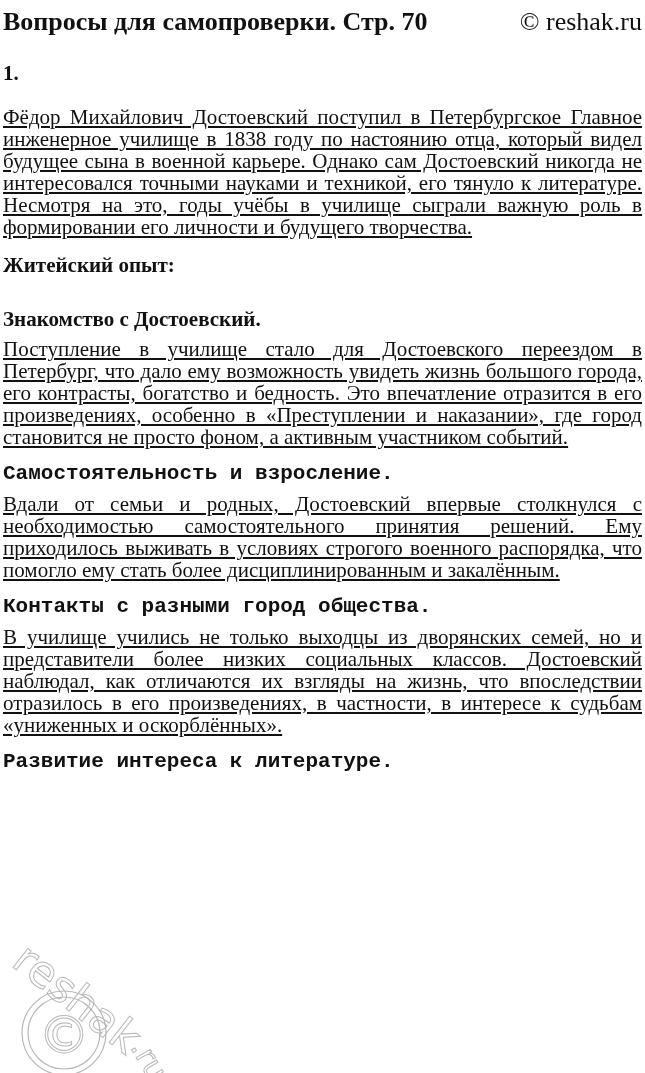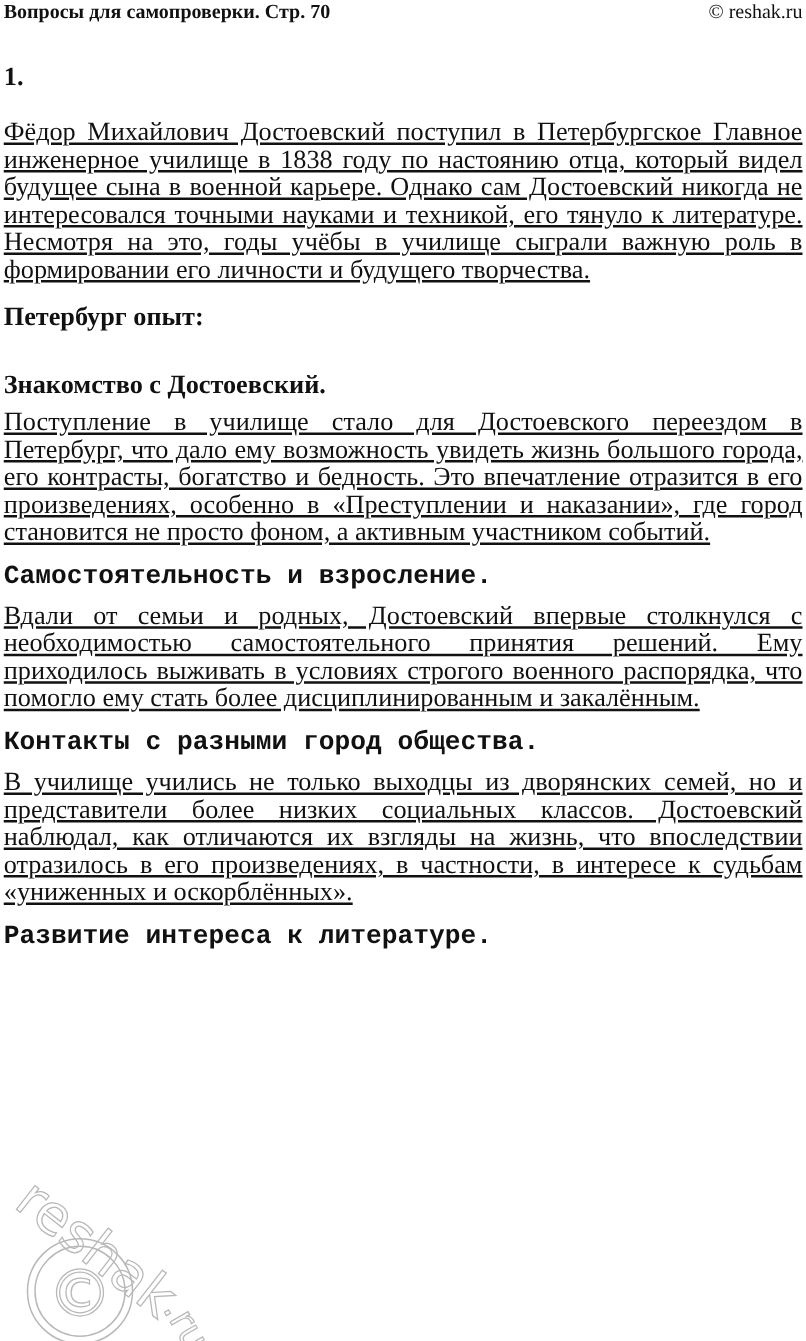--- a/index.html
+++ b/index.html
@@ -17,22 +17,23 @@
     }
     .page {
       position: absolute;
       left: 3px;
       top: 0;
       width: 639px;
     }
     .header {
       position: relative;
       height: 30px;
-      font-size: 16px;
+      font-size: 26px;
       line-height: 26px;
+      margin-top: 12px;
     }
     .header-title {
       position: absolute;
       left: 0;
       top: -3px;
       font-weight: bold;
     }
     .header-copyright {
       position: absolute;
       right: 0;
@@ -85,21 +86,21 @@
 
   <div class="header">
     <span class="header-title">Вопросы для самопроверки. Стр. 70</span>
     <span class="header-copyright">© reshak.ru</span>
   </div>
 
   <div class="qnum">1.</div>
 
   <p class="body">Фёдор Михайлович Достоевский поступил в Петербургское Главное инженерное училище в 1838 году по настоянию отца, который видел будущее сына в военной карьере. Однако сам Достоевский никогда не интересовался точными науками и техникой, его тянуло к литературе. Несмотря на это, годы учёбы в училище сыграли важную роль в формировании его личности и будущего творчества.</p>
 
-  <h2 class="sec h-top">Петербург опыт:</h2>
+  <h2 class="sec h-top">Житейский опыт:</h2>
 
   <h2 class="sec" style="margin-bottom:6px">Знакомство с Достоевский.</h2>
   <p class="body">Поступление в училище стало для Достоевского переездом в Петербург, что дало ему возможность увидеть жизнь большого города, его контрасты, богатство и бедность. Это впечатление отразится в его произведениях, особенно в «Преступлении и наказании», где город становится не просто фоном, а активным участником событий.</p>
 
   <h2 class="sec h-sub">Самостоятельность и взросление.</h2>
   <p class="body">Вдали от семьи и родных, Достоевский впервые столкнулся с необходимостью самостоятельного принятия решений. Ему приходилось выживать в условиях строгого военного распорядка, что помогло ему стать более дисциплинированным и закалённым.</p>
 
   <h2 class="sec h-sub">Контакты с разными город общества.</h2>
   <p class="body">В училище учились не только выходцы из дворянских семей, но и представители более низких социальных классов. Достоевский наблюдал, как отличаются их взгляды на жизнь, что впоследствии отразилось в его произведениях, в частности, в интересе к судьбам «униженных и оскорблённых».</p>
 

